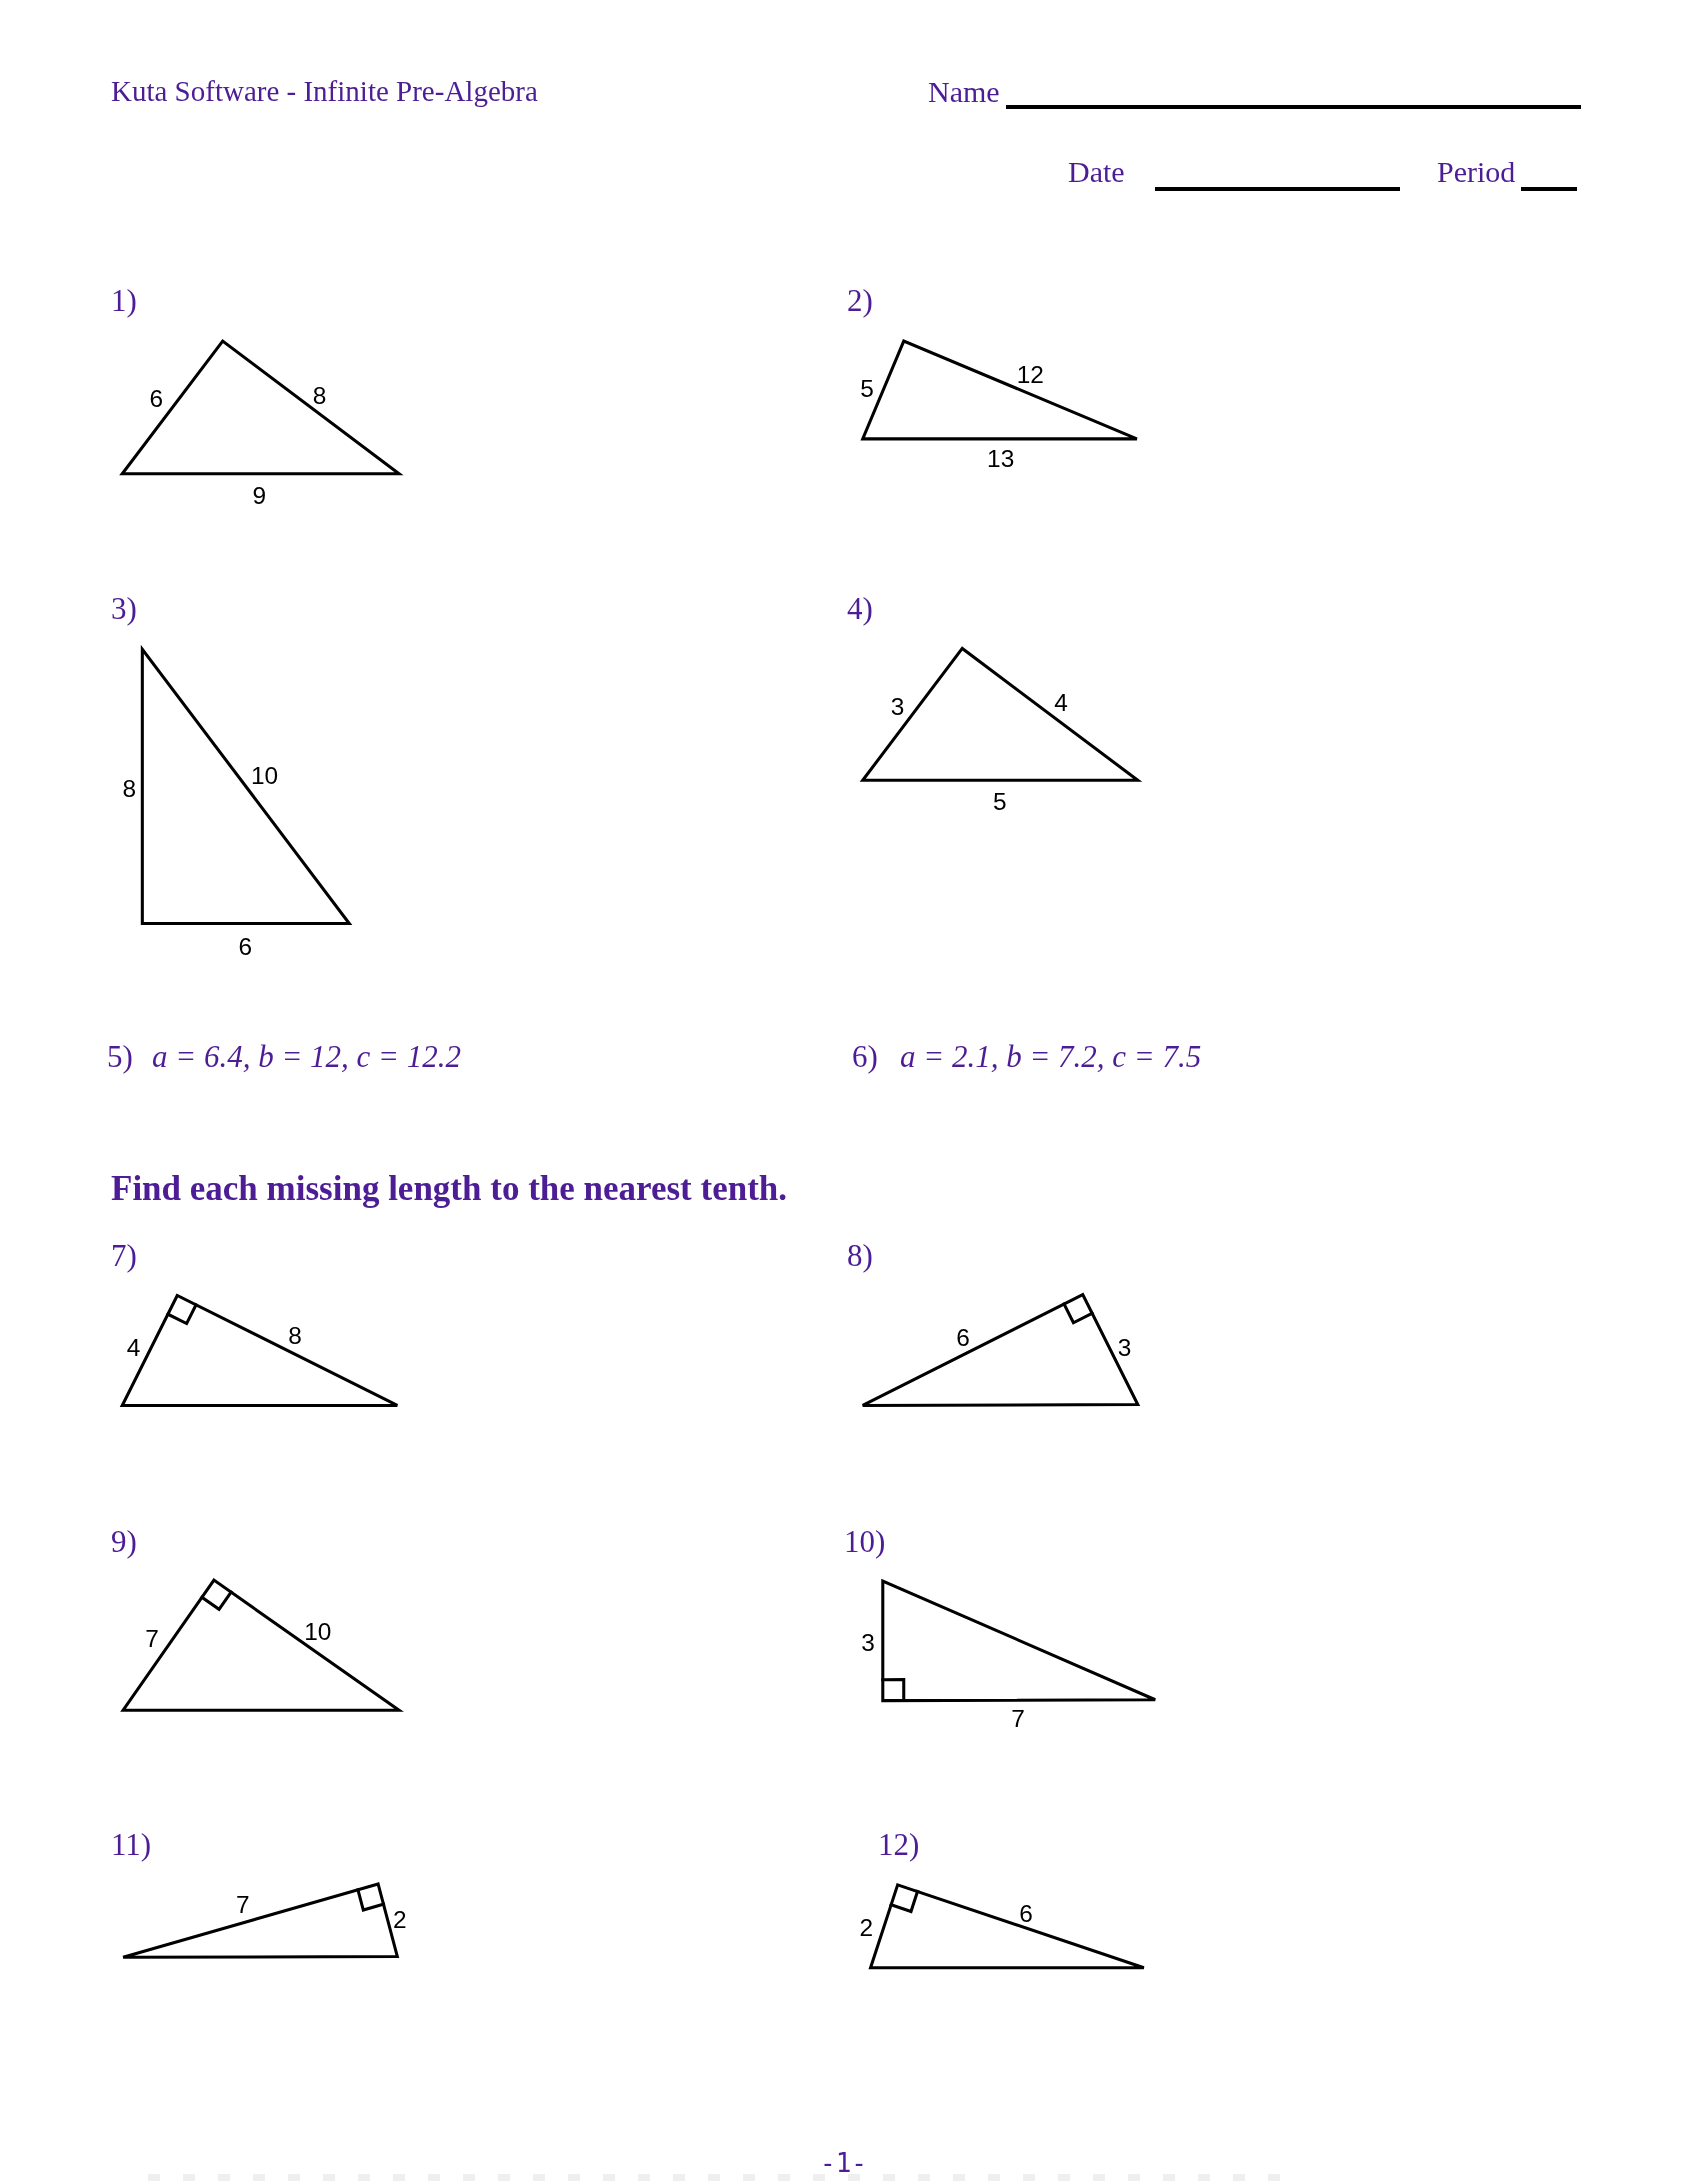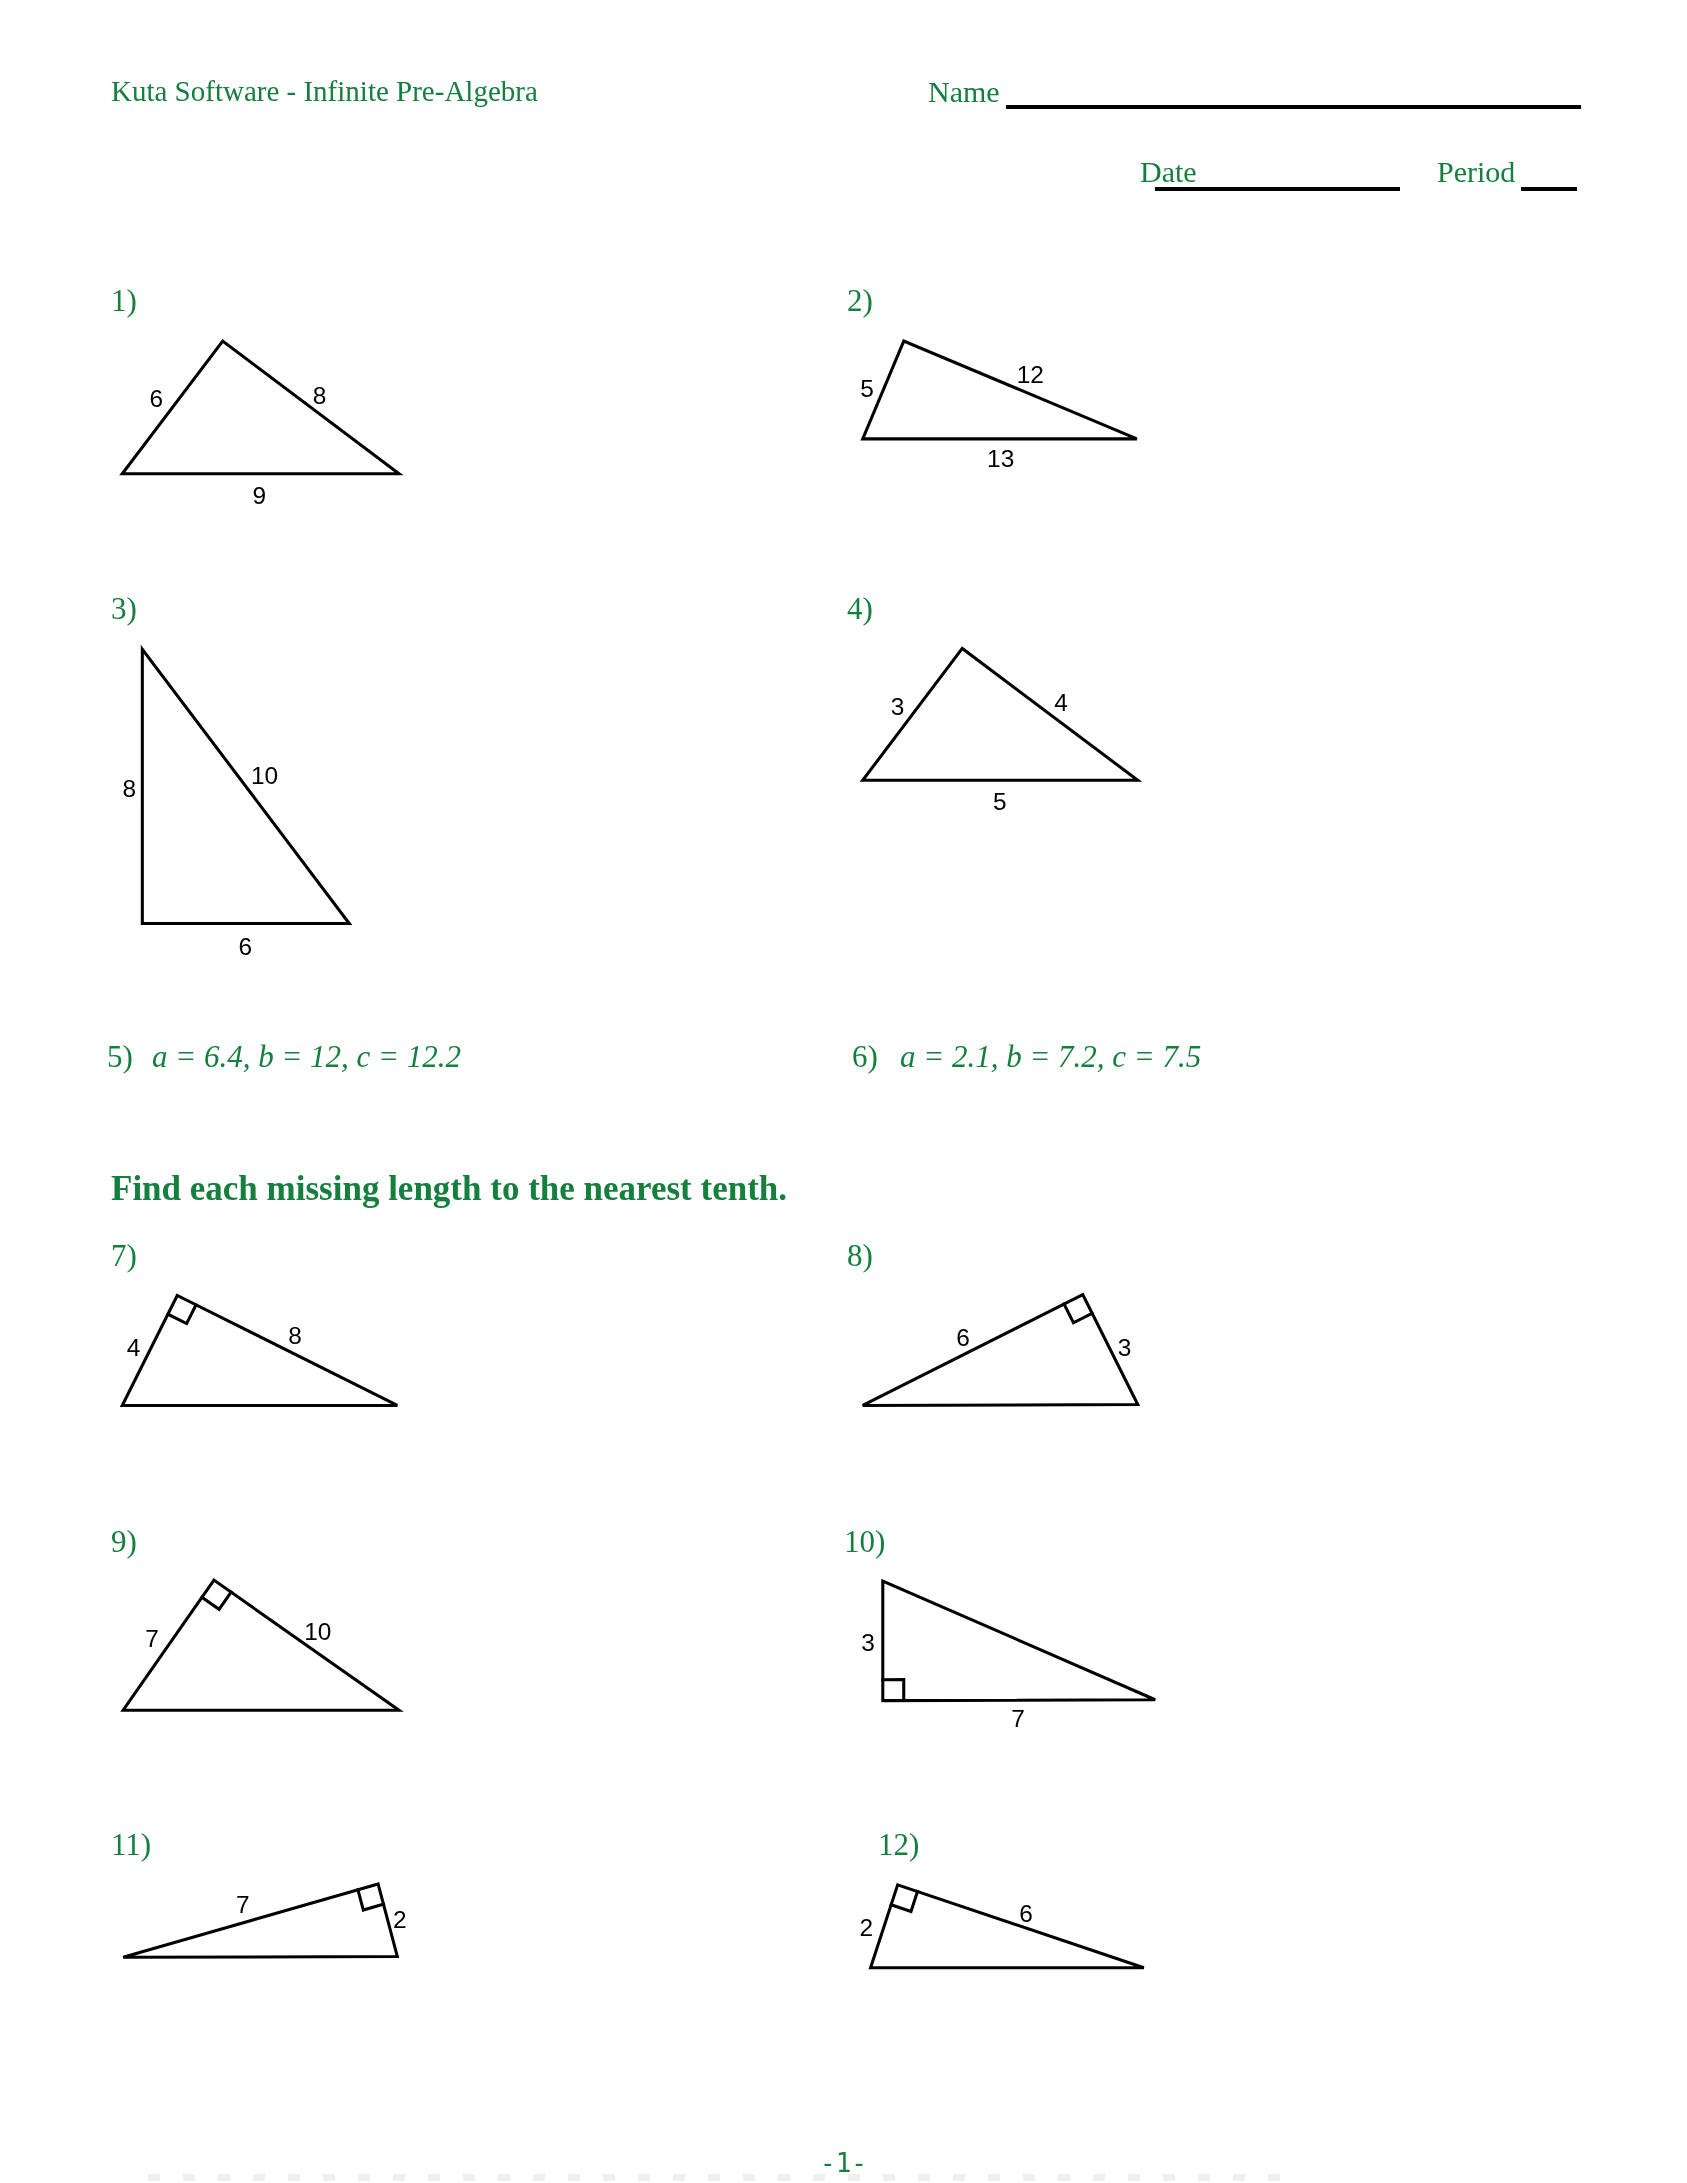--- a/index.html
+++ b/index.html
@@ -1,25 +1,25 @@
 <!DOCTYPE html>
 <html style="font-size:14px"><head>
 <meta charset="utf-8">
 <style>
   html,body{margin:0;padding:0;background:#ffffff;}
   .page{
     position:relative;width:1581px;height:2184px;background:#ffffff;
-    font-family:"Liberation Serif", serif;color:#15803d;overflow:hidden;
+    font-family:"Liberation Serif", serif;color:#4c1d95;overflow:hidden;
   }
   .abs{position:absolute;line-height:1;white-space:nowrap;}
   .brand{left:111px;top:77px;font-size:29px;}
   .name-label{left:928px;top:77px;font-size:30px;}
   .name-line{left:1006px;top:105px;width:579px;height:3.5px;background:#000;}
   .title{left:111px;top:131px;font-size:45px;}
-  .date-label{left:1140px;top:157px;font-size:30px;}
+  .date-label{left:1068px;top:157px;font-size:30px;}
   .date-line{left:1155px;top:187px;width:245px;height:3.5px;background:#000;}
   .period-label{left:1437px;top:157px;font-size:30px;}
   .period-line{left:1521px;top:187px;width:56px;height:3.5px;background:#000;}
   .heading1{left:111px;top:217px;font-size:35px;font-weight:bold;}
   .heading2{left:111px;top:1171px;font-size:35px;font-weight:bold;}
   .pnum{position:absolute;line-height:1;font-size:31px;font-family:"Liberation Serif",serif;white-space:nowrap;}
   .pvals{position:absolute;line-height:1;font-size:31px;font-style:italic;font-family:"Liberation Serif",serif;white-space:nowrap;}
   #figures-svg{position:absolute;left:0;top:0;}
   .tri{fill:none;stroke:#000;stroke-width:3.5;stroke-linejoin:miter;stroke-linecap:square;}
   .side-label{font-family:"Liberation Sans",sans-serif;font-size:28px;fill:#000;text-anchor:middle;dominant-baseline:central;}

